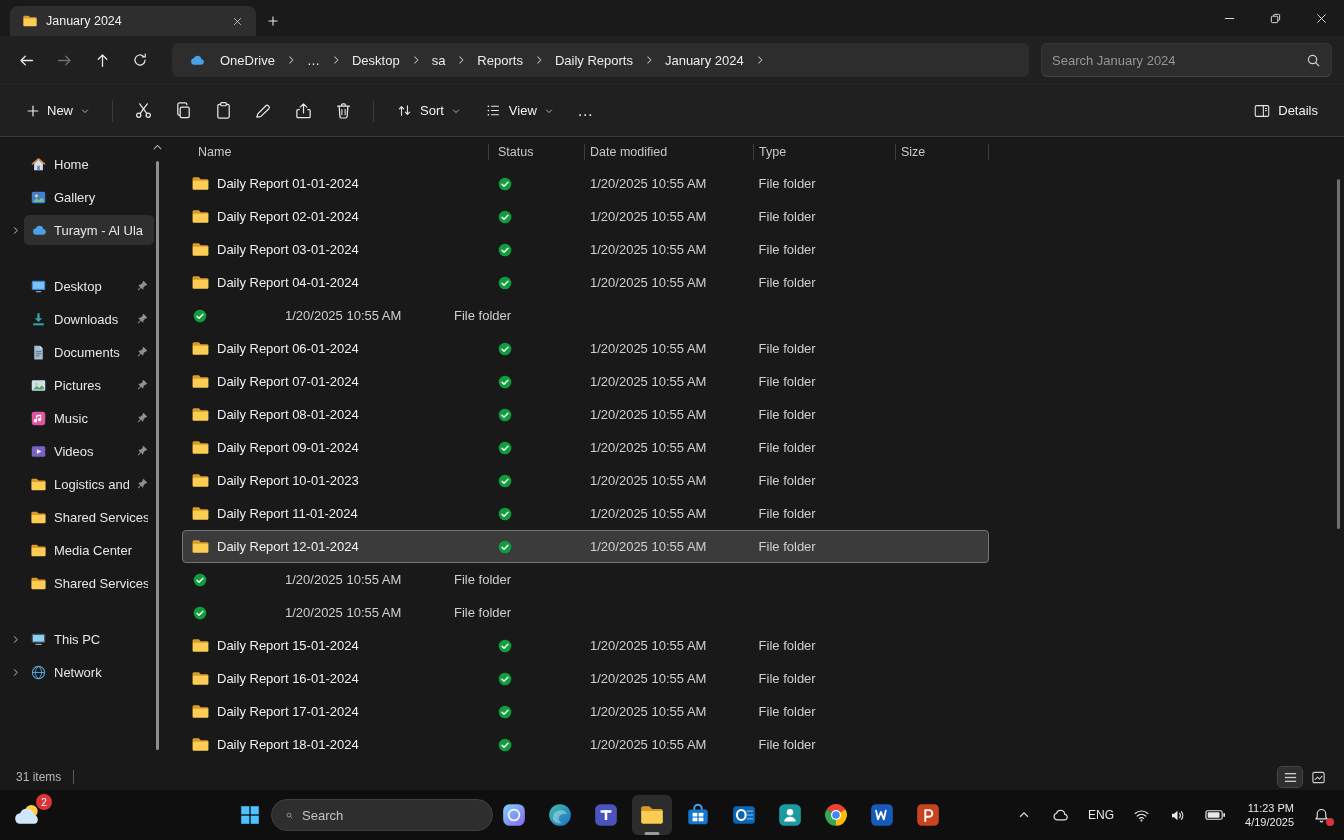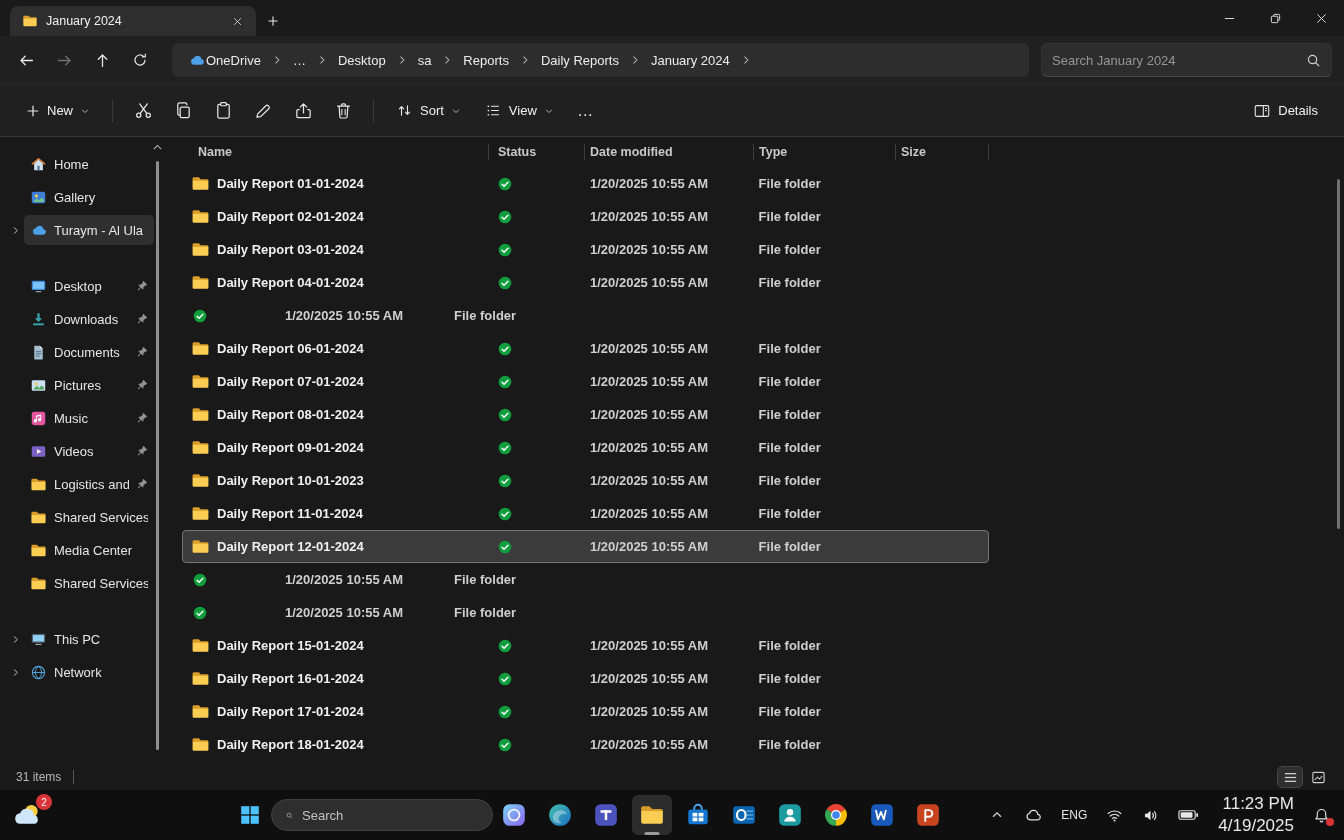--- a/index.html
+++ b/index.html
@@ -20,21 +20,21 @@
   .tab-close, .new-tab-btn { width:22px; height:22px; border:none; background:transparent; display:flex; align-items:center; justify-content:center; border-radius:4px; cursor:default; }
   .new-tab-btn { margin:0 0 4px 6px; }
   .win-controls { margin-left:auto; display:flex; height:36px; align-self:flex-start; }
   .wc { width:46px; height:36px; border:none; background:transparent; display:flex; align-items:center; justify-content:center; }
 
   
   .navbar { height:49px; background:#202020; display:flex; align-items:center; padding:0 12px 0 8px; gap:2px; border-bottom:1px solid #262626; flex:0 0 auto; }
   .nav-btn { width:36px; height:34px; border:none; background:transparent; border-radius:6px; display:flex; align-items:center; justify-content:center; }
   .addressbar { flex:1; height:34px; margin:0 10px 0 12px; background:#2d2d2d; border-radius:6px; display:flex; align-items:center; padding:0 8px; overflow:hidden; }
   .crumbs { display:flex; align-items:center; gap:2px; white-space:nowrap; }
-  .crumb { display:flex; align-items:center; gap:1px; padding:4px 8px; border-radius:4px; color:#ececec; }
+  .crumb { display:flex; align-items:center; gap:15px; padding:4px 8px; border-radius:4px; color:#ececec; }
   .crumb-sep { width:12px; height:12px; opacity:.85; flex:0 0 auto; }
   .searchbox { width:291px; height:34px; background:#2d2d2d; border:1px solid #343434; border-bottom-color:#454545; border-radius:6px; display:flex; align-items:center; padding:0 10px; gap:8px; }
   .searchbox input { flex:1; border:none; outline:none; background:transparent; color:#e6e6e6; font-size:13px; font-family:inherit; }
   .searchbox input::placeholder { color:#969696; }
 
   
   .toolbar { height:52px; background:#202020; border-bottom:1px solid #383838; display:flex; align-items:center; padding:0 16px; gap:4px; flex:0 0 auto; }
   .tb-btn { display:flex; align-items:center; gap:7px; border:none; background:transparent; color:#f0f0f0; font-size:13px; font-family:inherit; padding:7px 10px; border-radius:6px; }
   .tb-ico { width:36px; height:36px; border:none; background:transparent; border-radius:6px; display:flex; align-items:center; justify-content:center; }
   .tb-sep { width:1px; height:22px; background:#3a3a3a; margin:0 8px; }
@@ -48,21 +48,21 @@
   .side-item > * { position:relative; z-index:1; }
   .side-item.selected::before { content:""; position:absolute; left:22px; right:4px; top:1px; bottom:1px; background:#2f2f2f; border-radius:5px; z-index:0; }
   .side-item.divider { height:22px; pointer-events:none; }
   .exp { width:15px; flex:0 0 auto; display:flex; justify-content:center; }
   .side-label { flex:1; font-size:13px; color:#e6e6e6; white-space:nowrap; overflow:hidden; }
   .pin-ic { width:12px; height:12px; flex:0 0 auto; opacity:.85; }
   .side-scroll { position:absolute; left:156px; top:24px; bottom:14px; width:3px; background:#8f8f8f; border-radius:2px; z-index:5; }
   .side-scroll-up { position:absolute; left:151px; top:4px; width:13px; height:13px; z-index:5; opacity:.8; }
 
   
-  .content { flex:1; position:relative; padding:0 0 0 22px; overflow:hidden;font-weight:bold; }
+  .content { flex:1; position:relative; padding:0 0 0 22px; overflow:hidden; }
   .list-header { display:flex; width:807px; height:30px; align-items:center; color:#c8c8c8; font-size:12.5px; }
   .hcell { position:relative; height:100%; display:flex; align-items:center; }
   .hcell:not(:first-child)::before { content:""; position:absolute; left:0; top:7px; bottom:7px; width:1px; background:#3d3d3d; }
   .hcell.c-size::after { content:""; position:absolute; right:0; top:7px; bottom:7px; width:1px; background:#3d3d3d; }
   .c-name   { width:306px; padding-left:16px; }
   .c-status { width:96px;  padding-left:10px; }
   .c-date   { width:169px; padding-left:6px; }
   .c-type   { width:142px; padding-left:6px; }
   .c-size   { width:94px;  padding-left:6px; }
   .file-row { display:flex; width:807px; height:33px; align-items:center; border:1px solid transparent; border-radius:4px; }
@@ -91,21 +91,21 @@
   .start-btn svg { width:22px; height:22px; }
   .task-search { width:222px; height:32px; background:#2e2e2e; border:1px solid #404040; border-radius:16px; display:flex; align-items:center; gap:9px; padding:0 14px; }
   .task-search input { flex:1; border:none; outline:none; background:transparent; color:#d6d6d6; font-size:13px; font-family:inherit; }
   .task-search input::placeholder { color:#c2c2c2; }
   .app-ic { width:26px; height:26px; }
   .tb-app.active { background:#2c2c2c; }
   .tb-app.active::after { content:""; position:absolute; bottom:0px; left:50%; transform:translateX(-50%); width:15px; height:3px; border-radius:2px; background:#9a9a9a; }
   .tray { position:absolute; right:10px; top:0; height:50px; display:flex; align-items:center; gap:11px; }
   .tray-btn { border:none; background:transparent; display:flex; align-items:center; justify-content:center; border-radius:4px; padding:4px; position:relative; }
   .tray-lang { font-size:12px; color:#e8e8e8; }
-  .clock { text-align:right; font-size:17px; line-height:1.3; color:#e8e8e8; }
+  .clock { text-align:right; font-size:11px; line-height:1.3; color:#e8e8e8; }
   .bell-dot { position:absolute; right:0px; bottom:2px; width:8px; height:8px; border-radius:50%; background:#d93438; }
   svg { display:block; }
 </style>
 </head>
 <body>
 
 <svg style="position:absolute;width:0;height:0" aria-hidden="true">
   <defs>
     <linearGradient id="g-cop" x1="0" y1="0" x2="1" y2="1">
       <stop offset="0" stop-color="#7bd5f7"></stop>

